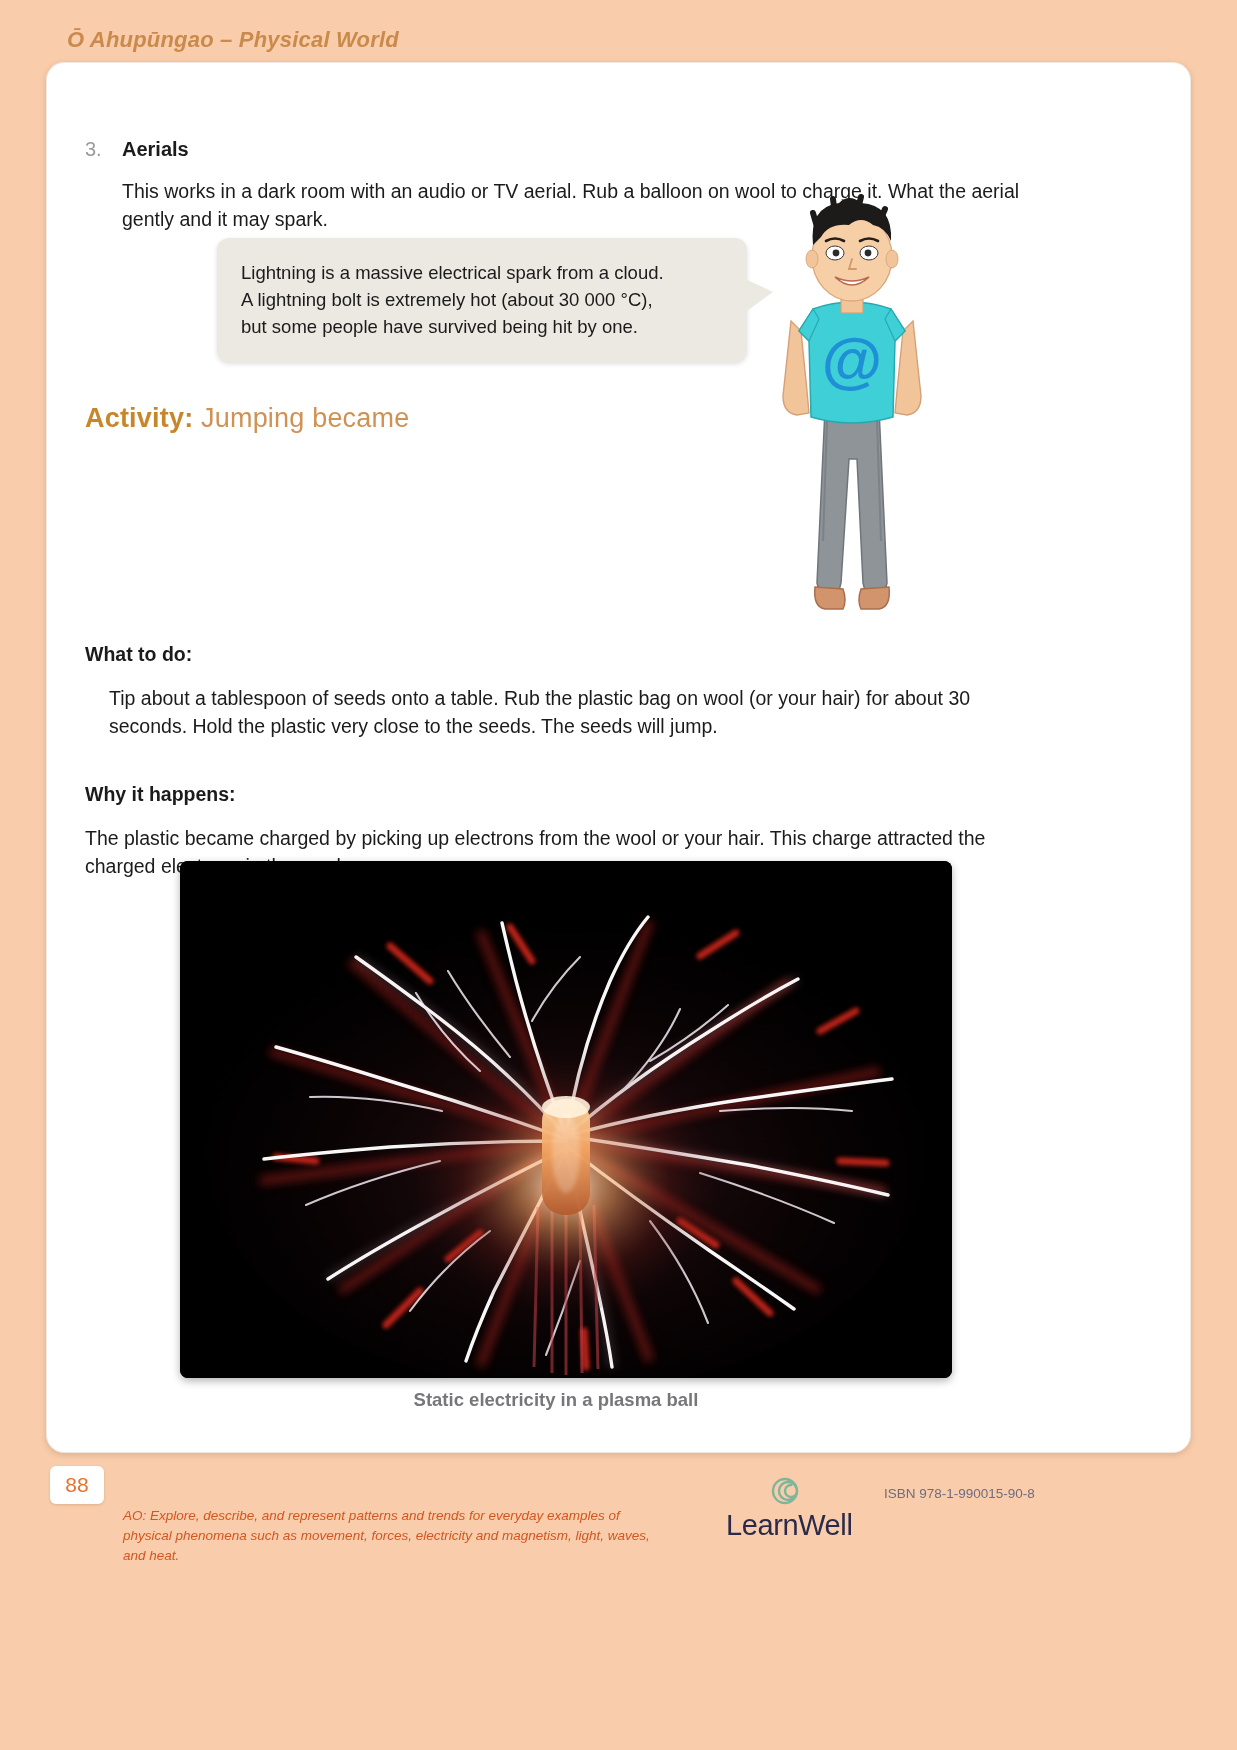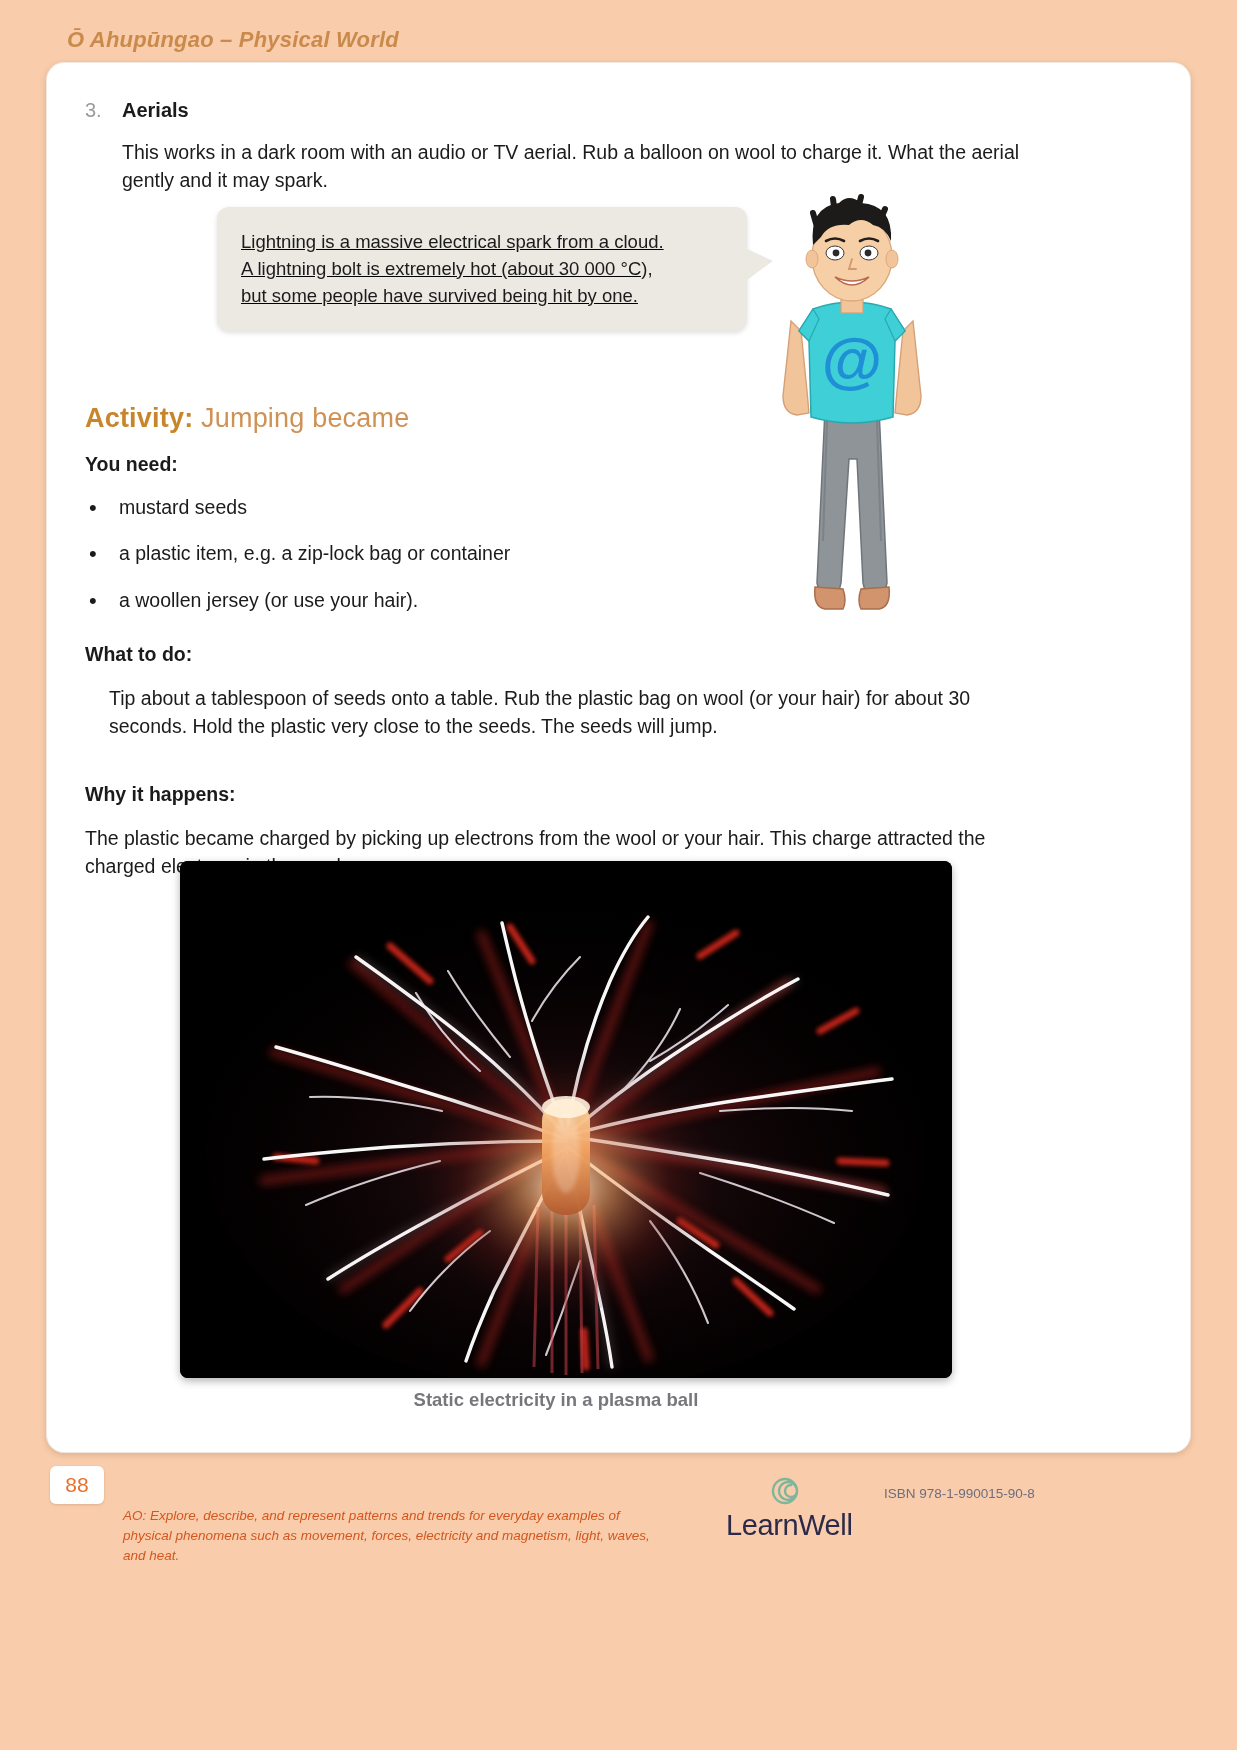--- a/index.html
+++ b/index.html
@@ -57,37 +57,37 @@
   .num-marker {
     width: 37px;
     flex: 0 0 37px;
     font-size: 20px;
     color: #9a9a9a;
   }
   .num-heading {
     font-size: 20px;
     font-weight: bold;
     color: #1b1b1b;
+    margin-top: 39px;
   }
   .num-body {
     margin-left: 37px;
     margin-top: 17px;
     font-size: 19.5px;
     line-height: 1.42;
     color: #1b1b1b;
     width: 900px;
   }
 
   
   .bubble-wrap {
     position: absolute;
     left: 150px;
-    top: 126px;
+    top: 157px;
     width: 530px;
-    text-decoration: underline;
   }
   .bubble {
     position: relative;
     background: #ece9e3;
     border-radius: 12px;
     padding: 22px 24px 22px 24px;
     font-size: 18.5px;
     line-height: 1.45;
     color: #1b1b1b;
     box-shadow: 0 2px 5px rgba(0,0,0,0.13);
@@ -289,28 +289,20 @@
         <path d="M95 68 L92 78 L99 78" stroke="#d29a6c" stroke-width="1.8" fill="none" stroke-linecap="round"></path>
         <path d="M78 86 Q95 102 112 86 Q95 94 78 86 Z" fill="#ffffff" stroke="#b8694f" stroke-width="1.6"></path>
       </svg>
     </div>
 
     <div class="activity-head">
       <span class="activity-label">Activity:</span>
       <span class="activity-title">Jumping became</span>
     </div>
 
-    <div class="blk" style="top:372px;">
-      <div class="sub-head">You need:</div>
-      <ul class="needs">
-        <li>mustard seeds</li>
-        <li>a plastic item, e.g. a zip-lock bag or container</li>
-        <li>a woollen jersey (or use your hair).</li>
-      </ul>
-    </div>
 
     <div class="blk" style="top:562px;">
       <div class="sub-head">What to do:</div>
       <div class="para" style="margin-top:18px;margin-left:24px;">Tip about a tablespoon of seeds onto a table. Rub the plastic bag on wool (or your hair) for about 30 seconds. Hold the plastic very close to the seeds. The seeds will jump.</div>
     </div>
 
     <div class="blk" style="top:670px;margin-top:32px;">
       <div class="sub-head">Why it happens:</div>
       <div class="para" style="margin-top:18px;">The plastic became charged by picking up electrons from the wool or your hair. This charge attracted the charged electrons in the seeds.</div>
     </div>

